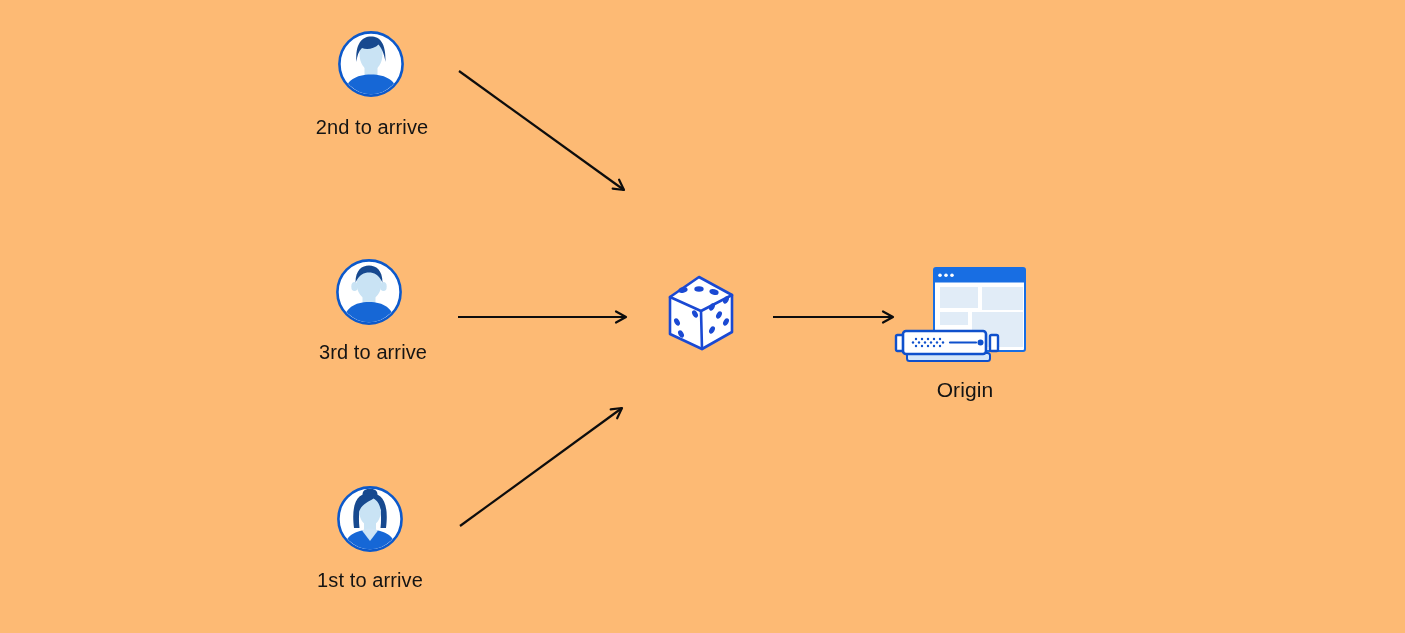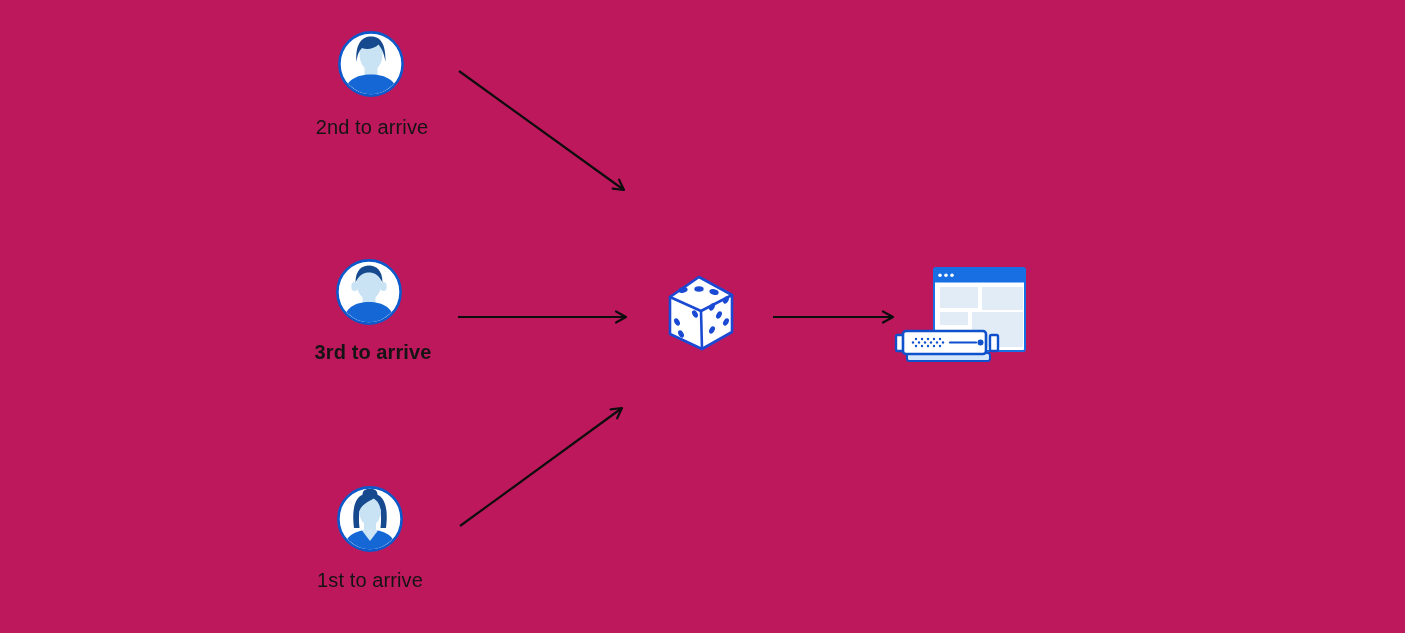--- a/index.html
+++ b/index.html
@@ -1,32 +1,32 @@
 <!DOCTYPE html>
 <html><head>
 <meta charset="utf-8">
 <style>
   html,body{margin:0;padding:0;background:#ffffff;}
   .canvas{
-    position:relative;width:1405px;height:633px;background:#be185d;overflow:hidden;
+    position:relative;width:1405px;height:633px;background:#fdba74;overflow:hidden;
     font-family:"Liberation Sans",sans-serif;
   }
   .node{position:absolute;}
   .avatar{width:66px;height:66px;}
   .node-label{
     position:absolute;width:160px;text-align:center;
     font-size:20px;line-height:22px;color:#141414;letter-spacing:0.1px;
   }
   .arrow-layer{position:absolute;left:0;top:0;width:1405px;height:633px;pointer-events:none;}
   
   #user1-avatar{left:338px;top:31px;}
   #user2-avatar{left:336px;top:259px;}
   #user3-avatar{left:337px;top:486px;}
   #user1-label{left:292px;top:116px;}
-  #user2-label{left:293px;top:341px;font-weight:bold;}
+  #user2-label{left:293px;top:341px;}
   #user3-label{left:290px;top:569px;}
   #dice{left:667px;top:275px;width:68px;height:76px;}
   #browser{left:933px;top:267px;width:93px;height:85px;}
   #server{left:894px;top:329px;width:106px;height:36px;}
   #origin-label{left:885px;top:378px;font-size:21px;line-height:24px;}
 </style>
 </head>
 <body>
 
 <div class="canvas">
@@ -163,14 +163,15 @@
         <circle cx="22" cy="17" r="1.2"></circle>
           <circle cx="28" cy="17" r="1.2"></circle>
           <circle cx="34" cy="17" r="1.2"></circle>
           <circle cx="40" cy="17" r="1.2"></circle>
           <circle cx="46" cy="17" r="1.2"></circle>
       </g>
       <line x1="56" y1="13.5" x2="82" y2="13.5" stroke="#0f50cc" stroke-width="2.2" stroke-linecap="round"></line>
       <circle cx="86.5" cy="13.5" r="3" fill="#0f50cc"></circle>
     </svg>
   </div>
+  <div class="node-label" id="origin-label">Origin</div>
 
 </div>
 
 </body></html>

